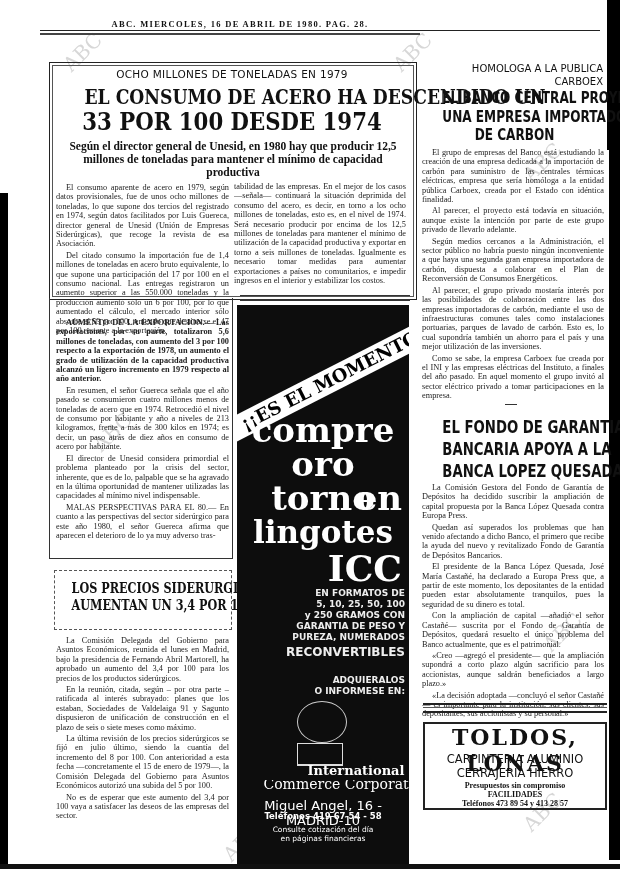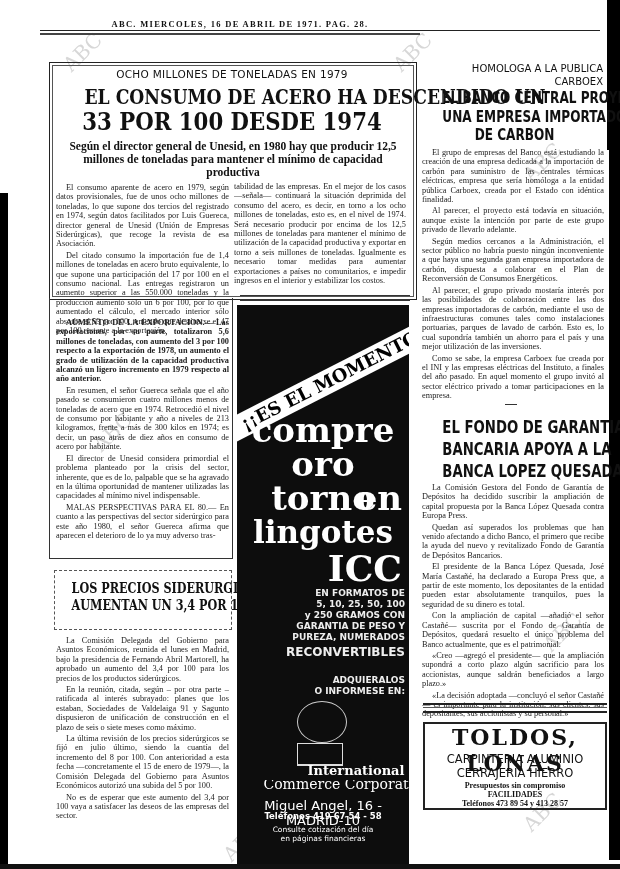--- a/index.html
+++ b/index.html
@@ -67,21 +67,21 @@
 <div class="abs bottombar"></div>
 
 <div class="wm" style="left:60px;top:40px;">ABC</div>
 <div class="wm" style="left:390px;top:40px;">ABC</div>
 <div class="wm" style="left:520px;top:150px;">ABC</div>
 <div class="wm" style="left:90px;top:420px;">ABC</div>
 <div class="wm" style="left:220px;top:830px;">ABC</div>
 <div class="wm" style="left:520px;top:800px;">ABC</div>
 <div class="wm" style="left:540px;top:620px;">ABC</div>
 
-<div class="abs masthead">ABC. MIERCOLES, 16 DE ABRIL DE 1971. PAG. 28.</div>
+<div class="abs masthead">ABC. MIERCOLES, 16 DE ABRIL DE 1980. PAG. 28.</div>
 <div class="abs masthead-rule"></div>
 <div class="abs masthead-rule2"></div>
 
 <div class="abs mainbox"></div>
 <div class="abs mainbox-inner"></div>
 <div class="abs kicker">OCHO MILLONES DE TONELADAS EN 1979</div>
 <div class="abs head1">EL CONSUMO DE ACERO HA DESCENDIDO UN</div>
 <div class="abs head2">33 POR 100 DESDE 1974</div>
 <div class="abs subhead">Según el director general de Unesid, en 1980 hay que producir 12,5 millones de toneladas para mantener el mínimo de capacidad productiva</div>
 

